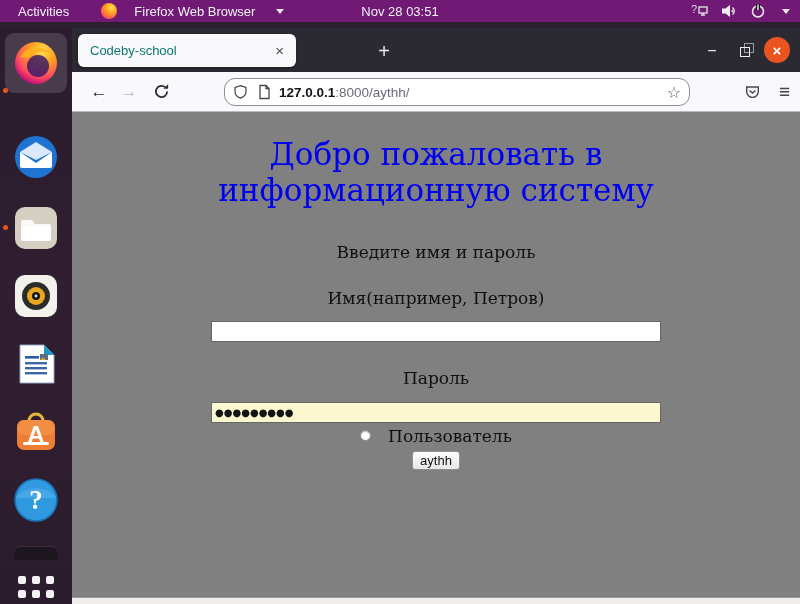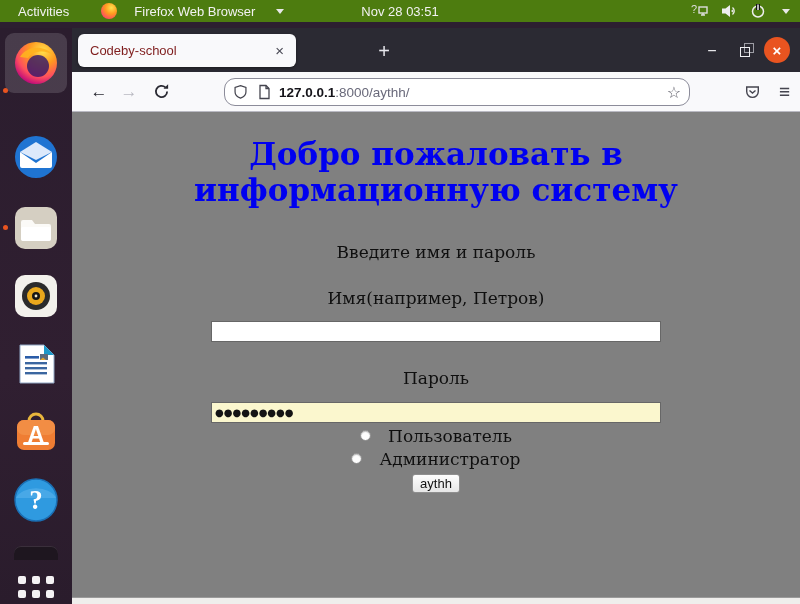--- a/index.html
+++ b/index.html
@@ -1,21 +1,21 @@
 <!DOCTYPE html>
 <html><head>
 <meta charset="utf-8">
 <style>
   * { margin:0; padding:0; box-sizing:border-box; }
   html,body { width:800px; height:604px; }
   body { font-family:"Liberation Sans", sans-serif; }
   .screen { position:relative; width:800px; height:604px; background:#2c1f30; overflow:hidden; }
 
   
-  .topbar { position:absolute; left:0; top:0; width:800px; height:22px; background:#4d7c0f;
+  .topbar { position:absolute; left:0; top:0; width:800px; height:22px; background:#701a75;
             display:flex; align-items:center; color:#f2f2f2; font-size:13px; }
   .activities { margin-left:12px; padding:2px 6px; cursor:default; }
   .appmenu { display:flex; align-items:center; gap:17px; margin-left:26px; }
   .appmenu .ff-mini { width:16px; height:16px; border-radius:50%;
        background:radial-gradient(circle at 65% 30%, #ffe14d 0%, #ff9a1f 40%, #ff4f5e 75%, #b5007f 100%); }
   .caret-down { width:0; height:0; border-left:4px solid transparent; border-right:4px solid transparent;
                 border-top:5px solid #e8e8e8; display:inline-block; margin-left:4px;}
   .clock { position:absolute; left:0; right:0; text-align:center; font-weight:500; pointer-events:none;}
   .sysicons { margin-left:auto; display:flex; align-items:center; gap:12px; margin-right:10px; z-index:2;}
 
@@ -32,21 +32,21 @@
   .grid-apps { position:absolute; left:18px; top:548px; width:36px; height:36px;
                display:grid; grid-template-columns:repeat(3,8px); grid-template-rows:repeat(3,8px); gap:6px; }
   .grid-apps span { width:8px; height:8px; border-radius:2px; background:#f4f2f4; }
 
   
   .window { position:absolute; left:72px; top:28px; width:728px; height:576px; background:#2b2a33; }
 
   .tabbar { position:absolute; left:0; top:0; width:728px; height:44px; background:#2b2a33; }
   .tab { position:absolute; left:6px; top:6px; width:218px; height:33px; background:#f9f9fb; border-radius:6px;
          display:flex; align-items:center; padding:0 10px 0 12px; box-shadow:0 1px 3px rgba(0,0,0,.4); }
-  .tab-title { font-size:13px; color:#7f1d1d; flex:1; white-space:nowrap; overflow:hidden; }
+  .tab-title { font-size:13px; color:#0f766e; flex:1; white-space:nowrap; overflow:hidden; }
   .tab-close { color:#4a4a55; font-size:15px; line-height:15px; padding:0 2px; }
   .newtab { position:absolute; left:298px; top:9px; width:28px; height:28px; color:#e6e6ec; font-size:20px;
             display:flex; align-items:center; justify-content:center; border-radius:5px;}
   .winctl-min { position:absolute; left:630px; top:12px; width:20px; height:20px; color:#efeff2; font-size:16px;
                 display:flex; align-items:flex-end; justify-content:center; }
   .winctl-restore { position:absolute; left:668px; top:15px; width:14px; height:14px; }
   .winctl-restore .sq1 { position:absolute; left:0; bottom:0; width:10px; height:10px; border:1.5px solid #efeff2; }
   .winctl-restore .sq2 { position:absolute; right:0; top:0; width:10px; height:10px; border:1.5px solid #9d9da5; }
   .winctl-close { position:absolute; left:692px; top:9px; width:26px; height:26px; border-radius:50%;
                   background:#E95420; color:#fff; font-size:15px; font-weight:bold;
@@ -63,21 +63,21 @@
   .urltext { font-size:13.5px; margin-left:8px; white-space:nowrap; overflow:hidden; flex:1; }
   .urltext .host { color:#15141a; font-weight:bold; }
   .urltext .rest { color:#69697a; }
   .star { color:#5b5b66; font-size:16px; margin-left:6px; }
   .tb-right { position:absolute; right:10px; top:0; height:40px; display:flex; align-items:center; gap:18px; }
   .menu-glyph { font-size:19px; color:#45454f; }
 
   
   .content { position:absolute; left:0; top:84px; width:728px; height:485px; background:#808080;
              font-family:"DejaVu Serif", serif; color:#0f0f0f; overflow:hidden; text-align:center; }
-  .content h1 { margin:25px auto 0; max-width:560px; font-size:31px; line-height:1.16; font-weight:bold;
+  .content h1 { margin:25px auto 0; max-width:560px; font-size:31px; line-height:1.16; font-weight:normal;
                 color:#0000F0; }
   .intro { margin-top:33px; font-size:17px; }
   .fieldlabel { margin-top:26px; font-size:17px; }
   .txtinput { display:block; margin:13px auto 0; width:450px; height:21px; border:1px solid #676767;
               background:#fff; font-size:13px; padding:0 3px; font-family:"DejaVu Sans", sans-serif; }
   .txtinput.pwd { background:#FBF7CE; font-size:10px; letter-spacing:0px; color:#141414; margin-top:14px; }
   .radio-row { margin-top:3px; font-size:17px; display:flex; align-items:center; justify-content:center; gap:17px;}
   .radio-row:first-of-type { margin-top:5px; }
   .radio-dot { width:11px; height:11px; border-radius:50%; background:#fdfdfd; border:1px solid #8a8a8a;
                box-shadow:inset 0 1px 1px rgba(0,0,0,.25); flex:none; }
@@ -261,23 +261,19 @@
       <h1>Добро пожаловать в информационную систему</h1>
       <div class="intro">Введите имя и пароль</div>
       <div class="fieldlabel">Имя(например, Петров)</div>
       <input class="txtinput" type="text" value="" style="">
       <div class="fieldlabel">Пароль</div>
       <input class="txtinput pwd" type="text" value="●●●●●●●●●" style="">
       <div class="radio-row">
         <span class="radio-dot"></span>
         <span>Пользователь</span>
       </div>
-      <div class="radio-row">
-        <span class="radio-dot"></span>
-        <span>Администратор</span>
-      </div>
       <span class="sendbtn">aythh</span>
     </div>
 
     <div class="bottom-strip"></div>
   </div>
 
 </div>
 
 </body></html>

